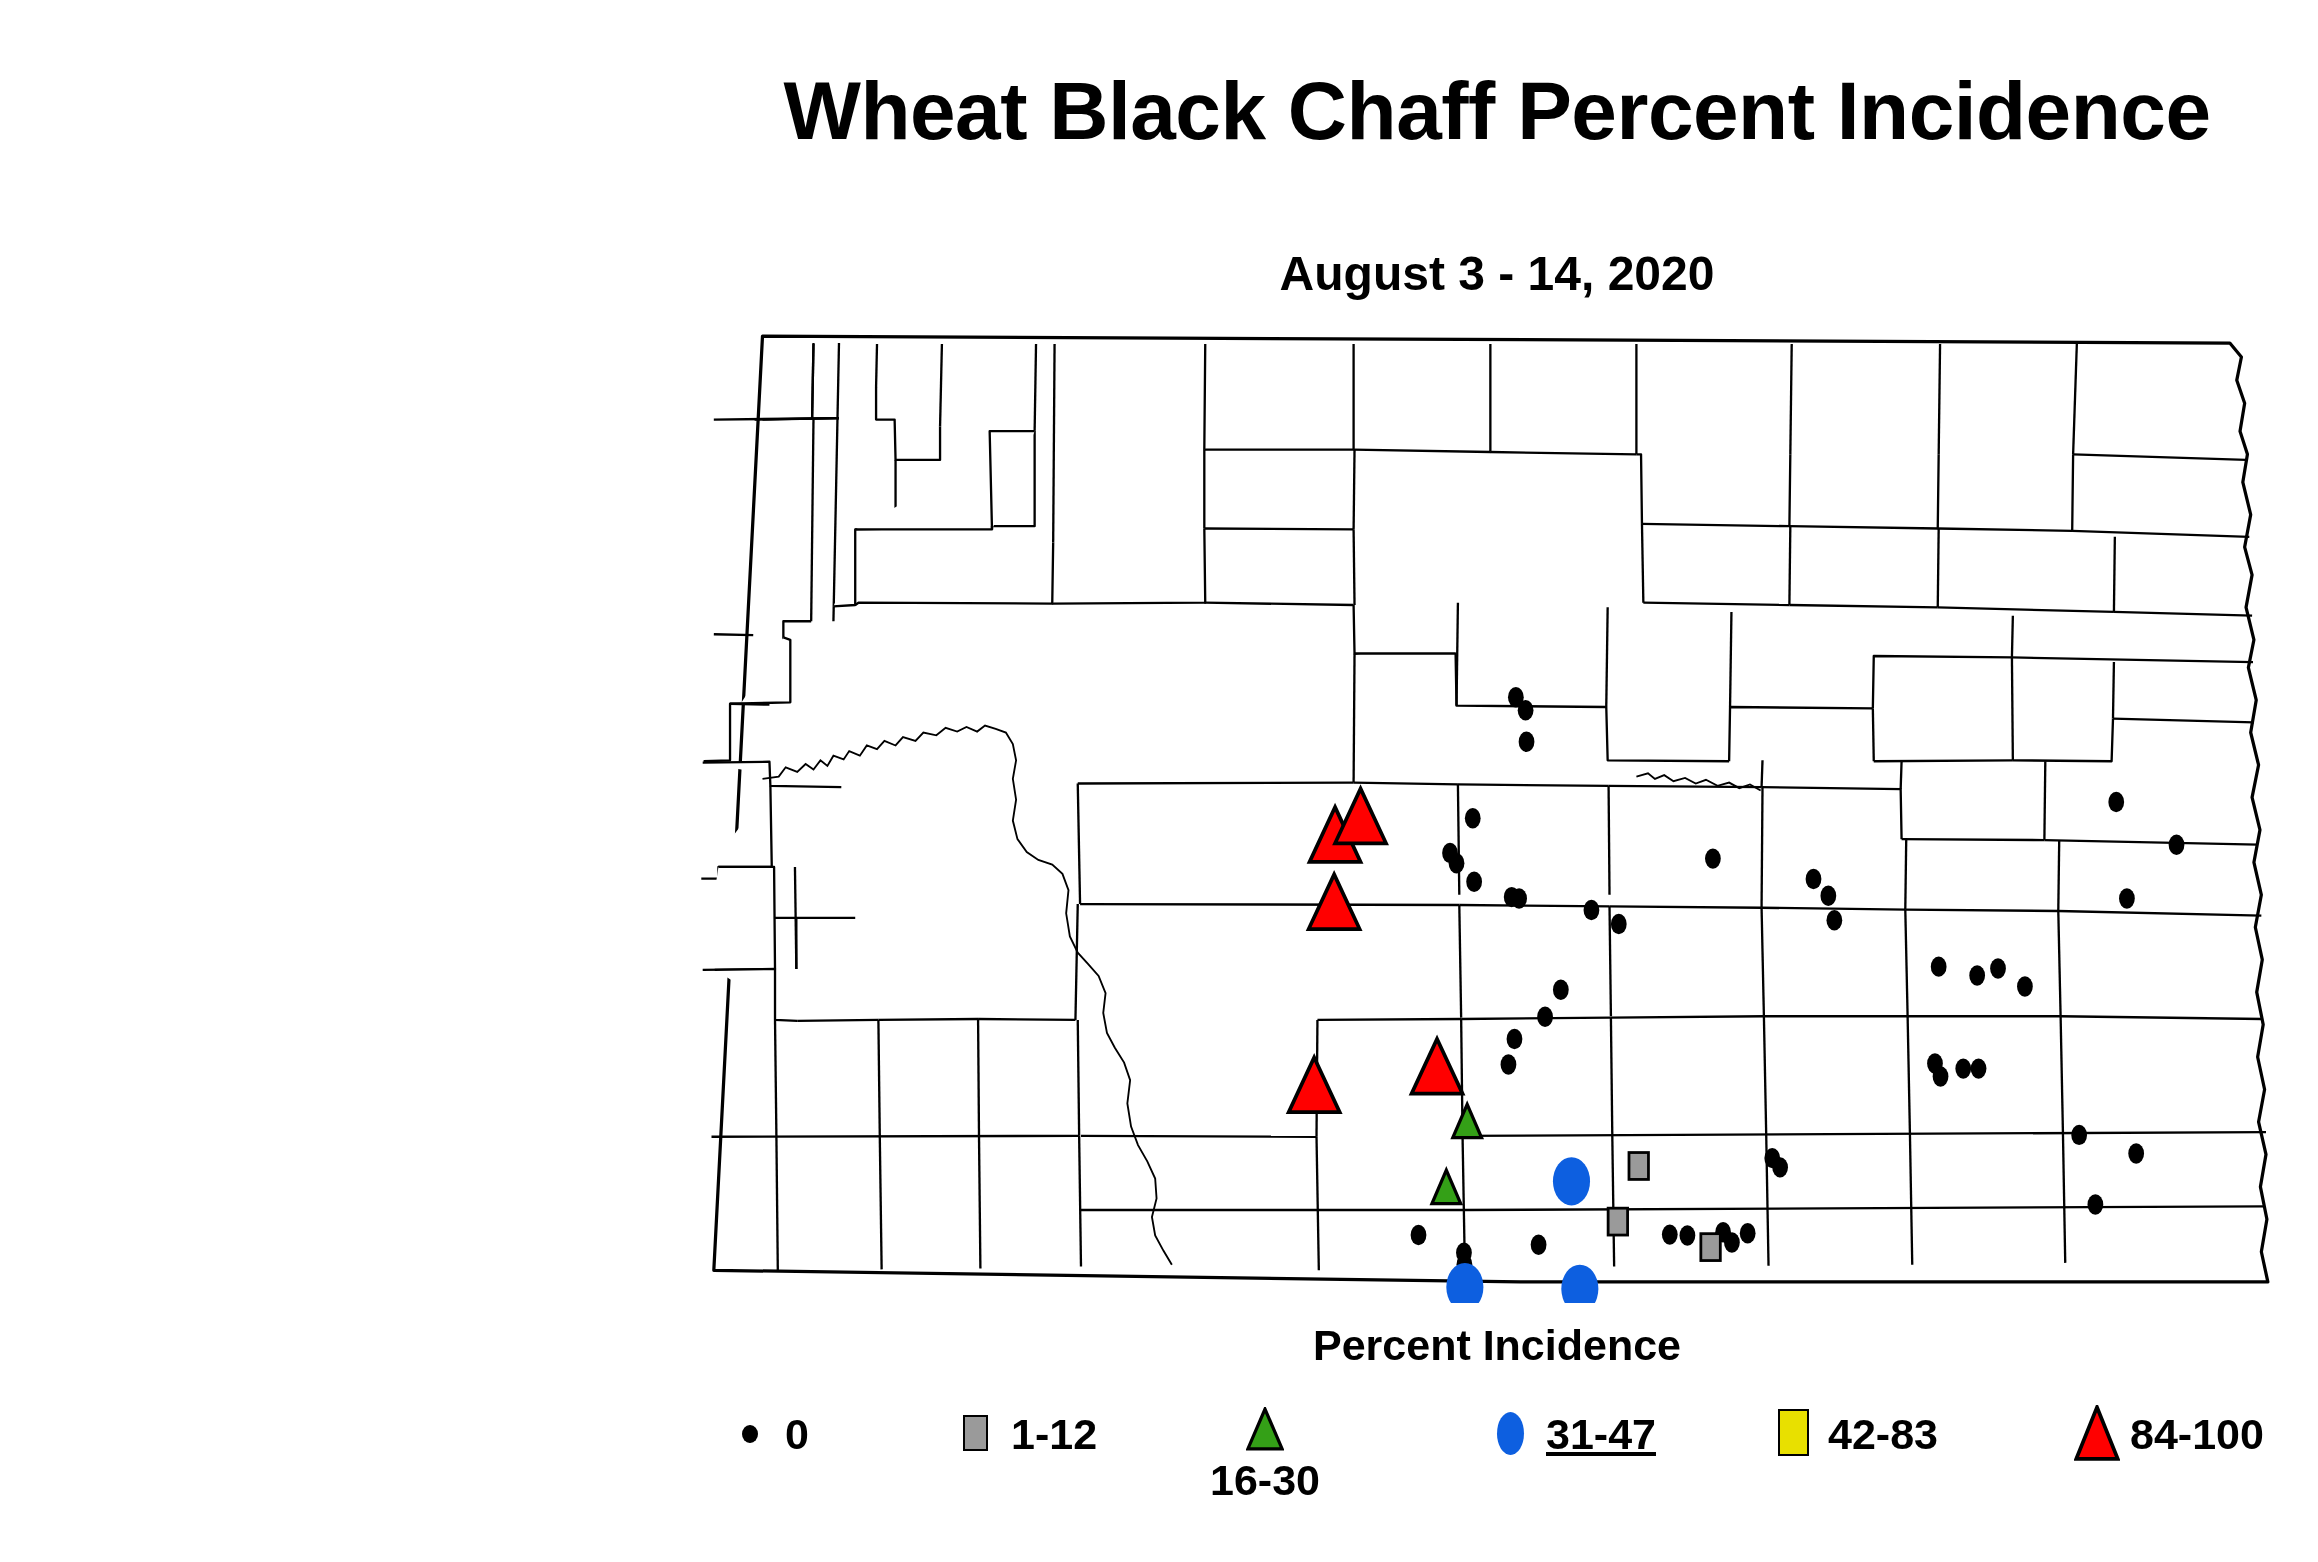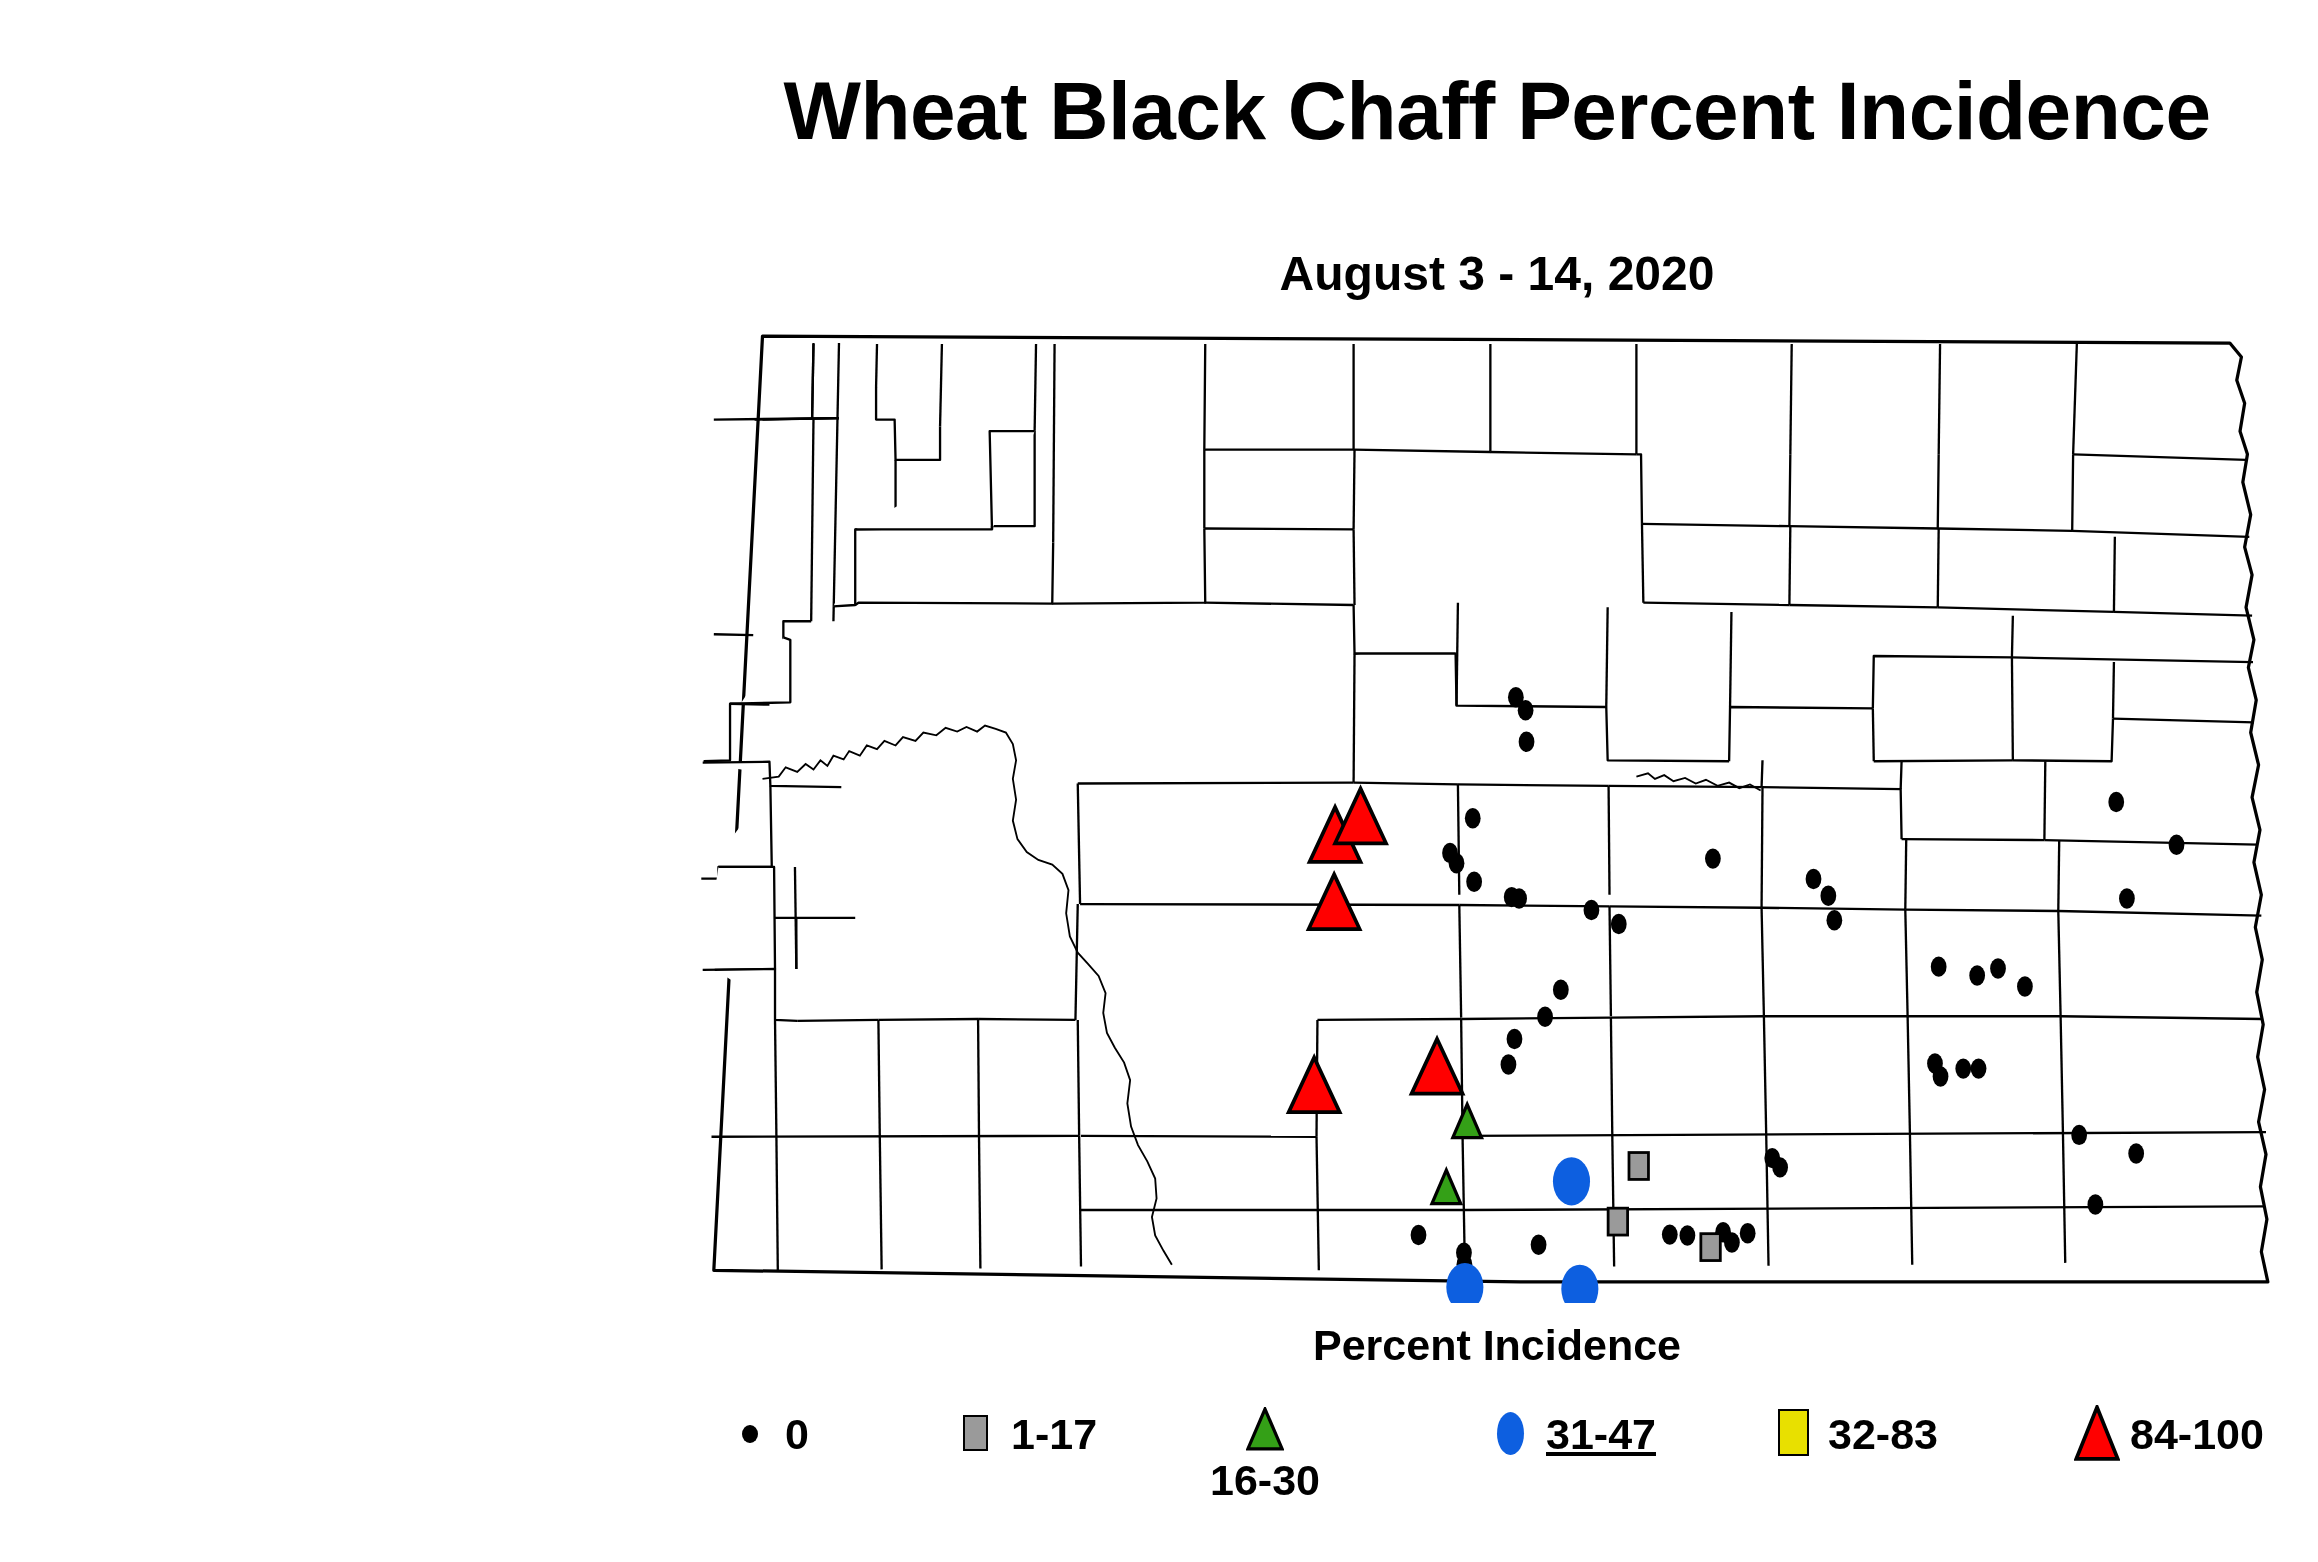--- a/index.html
+++ b/index.html
@@ -381,21 +381,21 @@
       <span class="legend-swatch">
           <span class="sw-dot"></span>
         </span>
       <span class="legend-label">0</span>
     </div>
 
     <div class="legend-item" style="left:226px;">
       <span class="legend-swatch">
         <span class="sw-square" style="background:#9a9a9a;"></span>
       </span>
-      <span class="legend-label">1-17</span>
+      <span class="legend-label">1-12</span>
     </div>
 
     <div class="legend-item" style="left:482px;flex-direction:column;">
       <span class="legend-swatch">
         <svg class="sw-tri" width="38" height="44" viewBox="0 0 82 94">
           <polygon points="41,4 78,90 4,90" fill="#34a017" stroke="#000000" stroke-width="7"></polygon>
         </svg>
       </span>
       <span class="legend-label">16-30</span>
     </div>
@@ -404,21 +404,21 @@
       <span class="legend-swatch">
         <span class="sw-circle" style="background:#0d5fe0;"></span>
       </span>
       <span class="legend-label">31-47</span>
     </div>
 
     <div class="legend-item" style="left:1043px;">
       <span class="legend-swatch">
         <span class="sw-square" style="background:#e8e000;left:6.5px;top:4.6px;width:31px;height:47px;"></span>
       </span>
-      <span class="legend-label">32-83</span>
+      <span class="legend-label">42-83</span>
     </div>
 
     <div class="legend-item" style="left:1345px;">
       <span class="legend-swatch">
         <svg class="sw-tri" width="46" height="57" viewBox="0 0 100 122" style="left:0.9px;top:0.9px;">
           <polygon points="50,4 95,116 5,116" fill="#ff0000" stroke="#000000" stroke-width="8"></polygon>
         </svg>
       </span>
       <span class="legend-label">84-100</span>
     </div>

